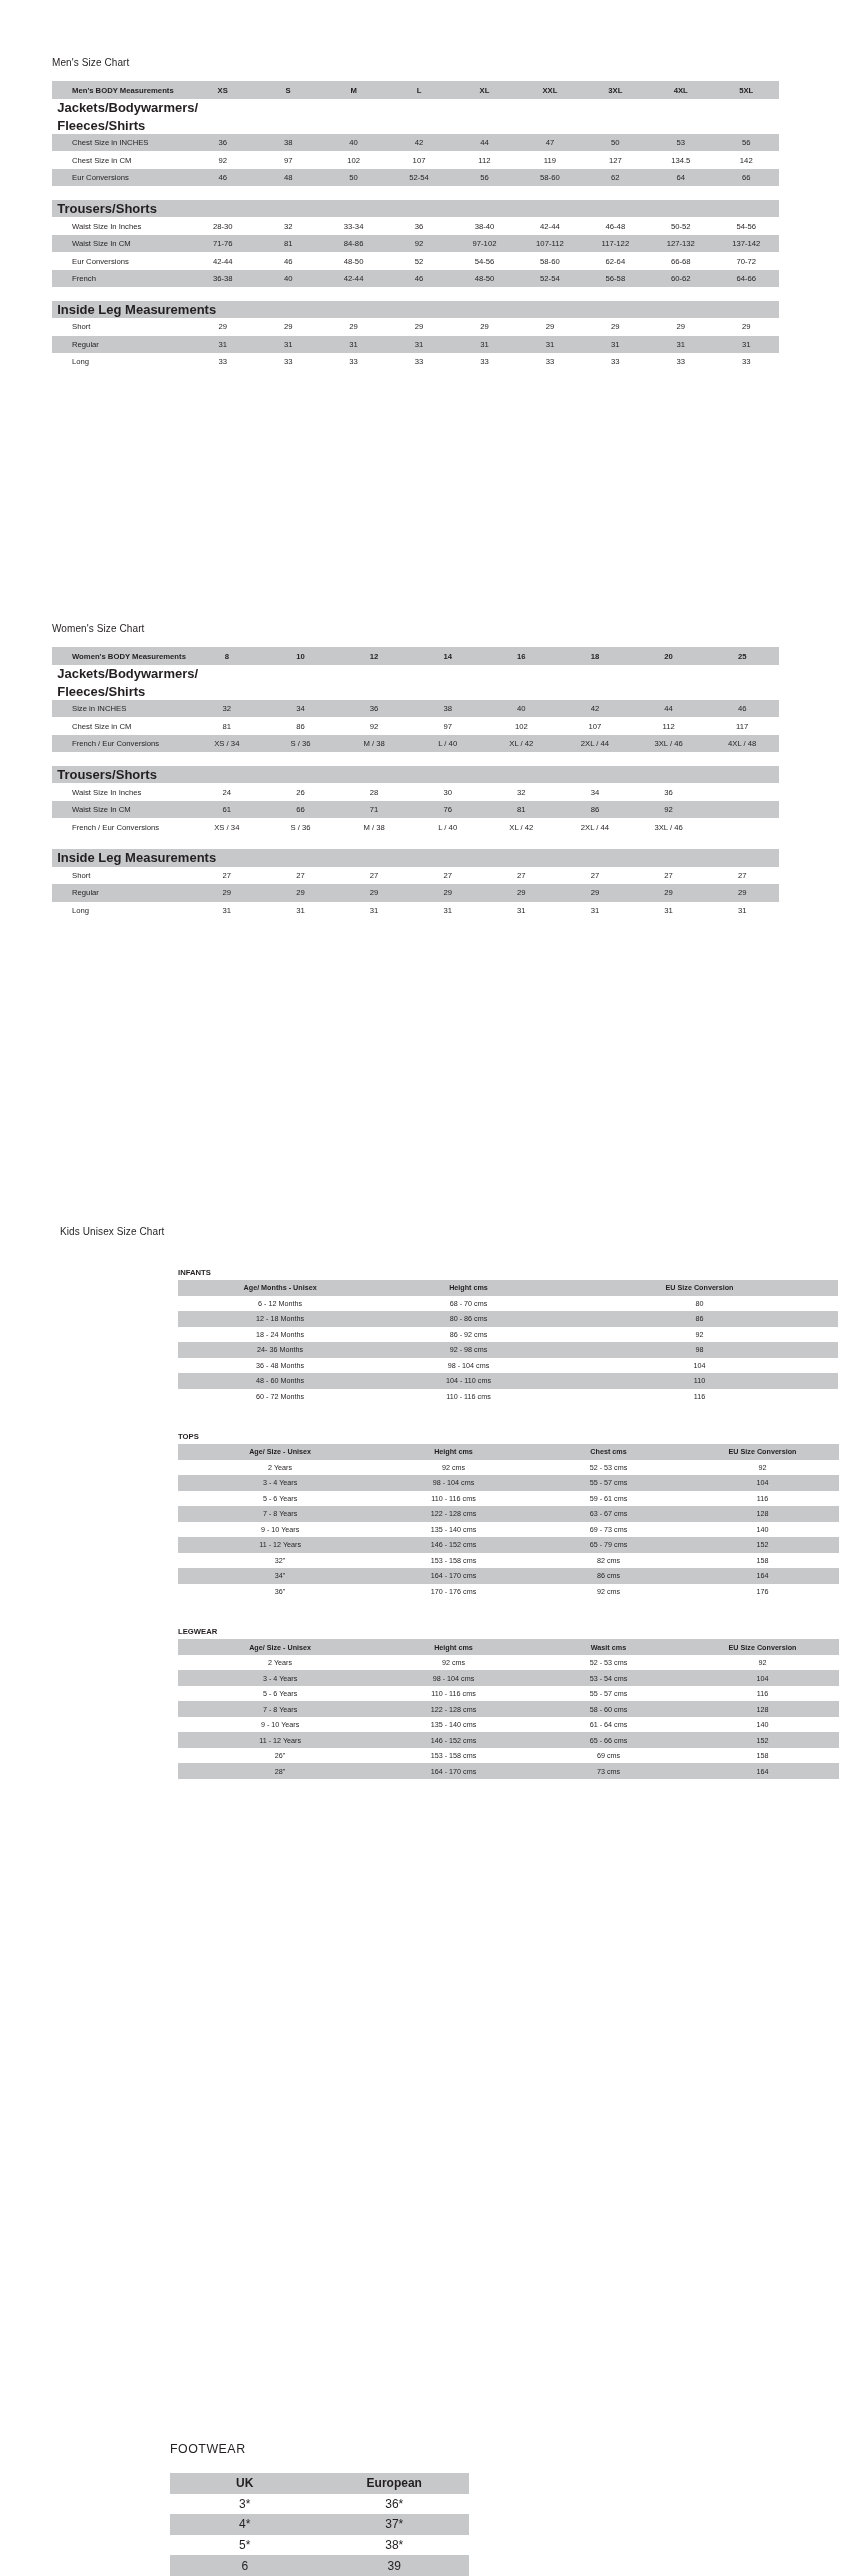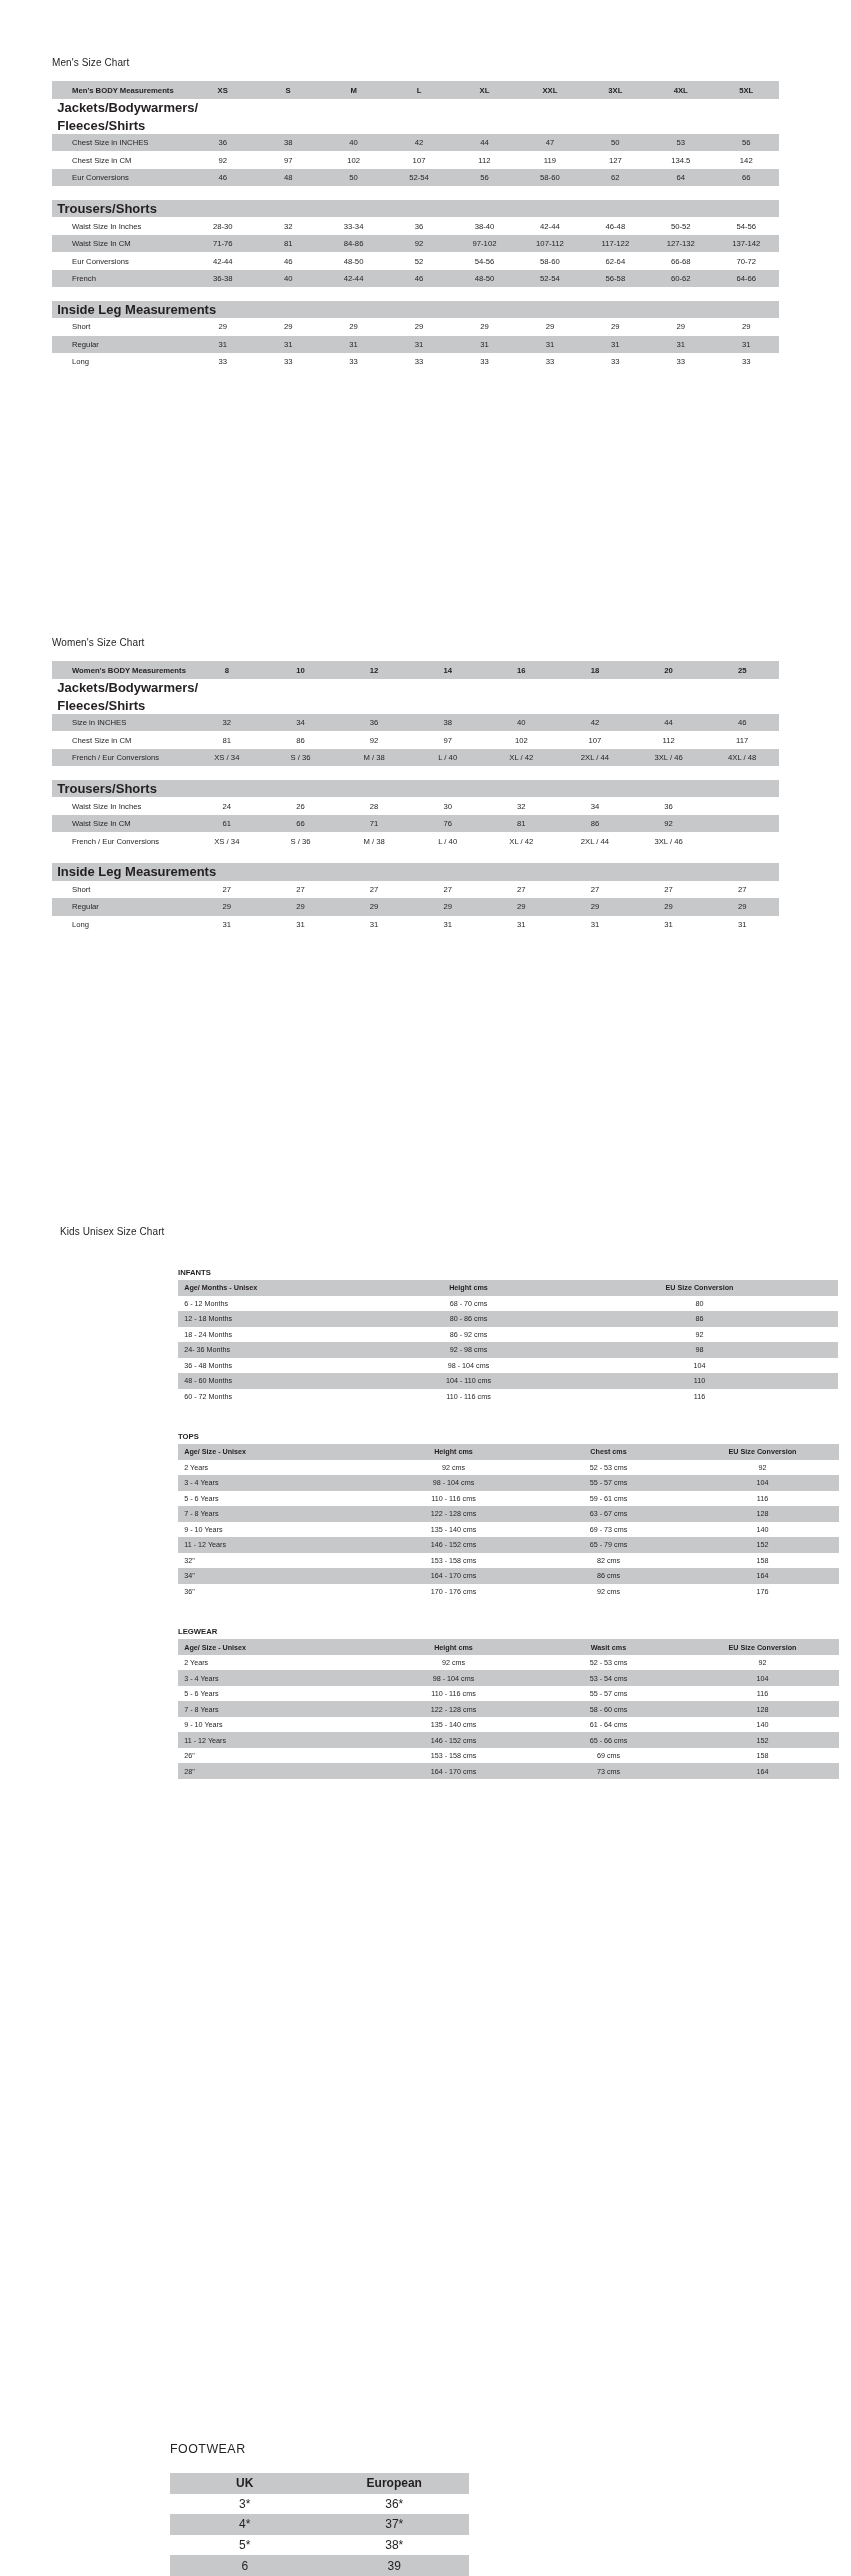--- a/index.html
+++ b/index.html
@@ -56,21 +56,21 @@
   
   .kids-block { position: absolute; left: 60px; width: 727px; }
   .kids-sub-title {
     font-weight: 700;
     font-size: 7.7px;
     color: #231f20;
     margin: 0 0 3.1px 118px;
   }
   table.kids { width: 660px; margin-left: 118px; }
   table.kids td, table.kids th { height: 15.5px; font-size: 7.2px; }
-  table.kids td.label, table.kids th.label { padding-left: 6.2px; }
+  table.kids td.label, table.kids th.label { padding-left: 6.2px; text-align: center; }
 
   
   .footwear-block { position: absolute; left: 170px; width: 319px; }
   .footwear-title {
     font-size: 12.4px;
     font-weight: 400;
     letter-spacing: 0.5px;
     color: #231f20;
     margin-bottom: 17px;
   }
@@ -246,21 +246,21 @@
             <td>33</td>
             <td>33</td>
             <td>33</td>
             <td>33</td>
             <td>33</td>
           </tr>
         </tbody>
     </table>
   </div>
 
-  <div class="adult-block" id="womens-block" style="top:637px;">
+  <div class="adult-block" id="womens-block" style="top:623px;">
     <div class="section-title title">Women's Size Chart</div>
     <table class="chart adult" id="womens-table">
       <colgroup>
           <col class="lbl">
           <col span="8">
         </colgroup>
       <tbody id="womens-tbody">
           <tr class="shaded head">
             <td class="label">Women's BODY Measurements</td>
             <td>8</td>

